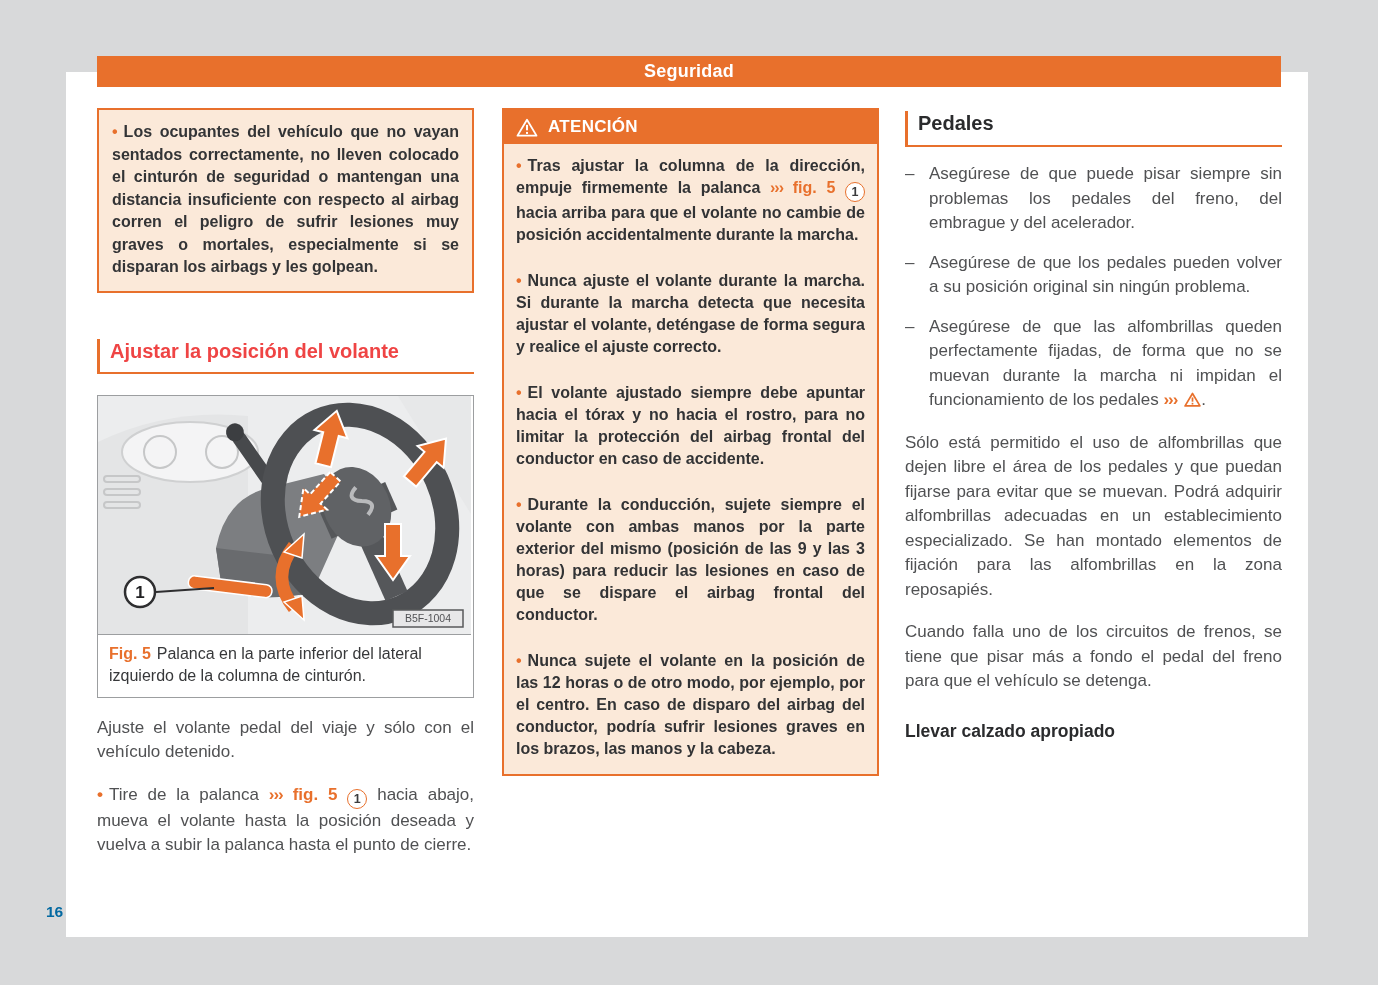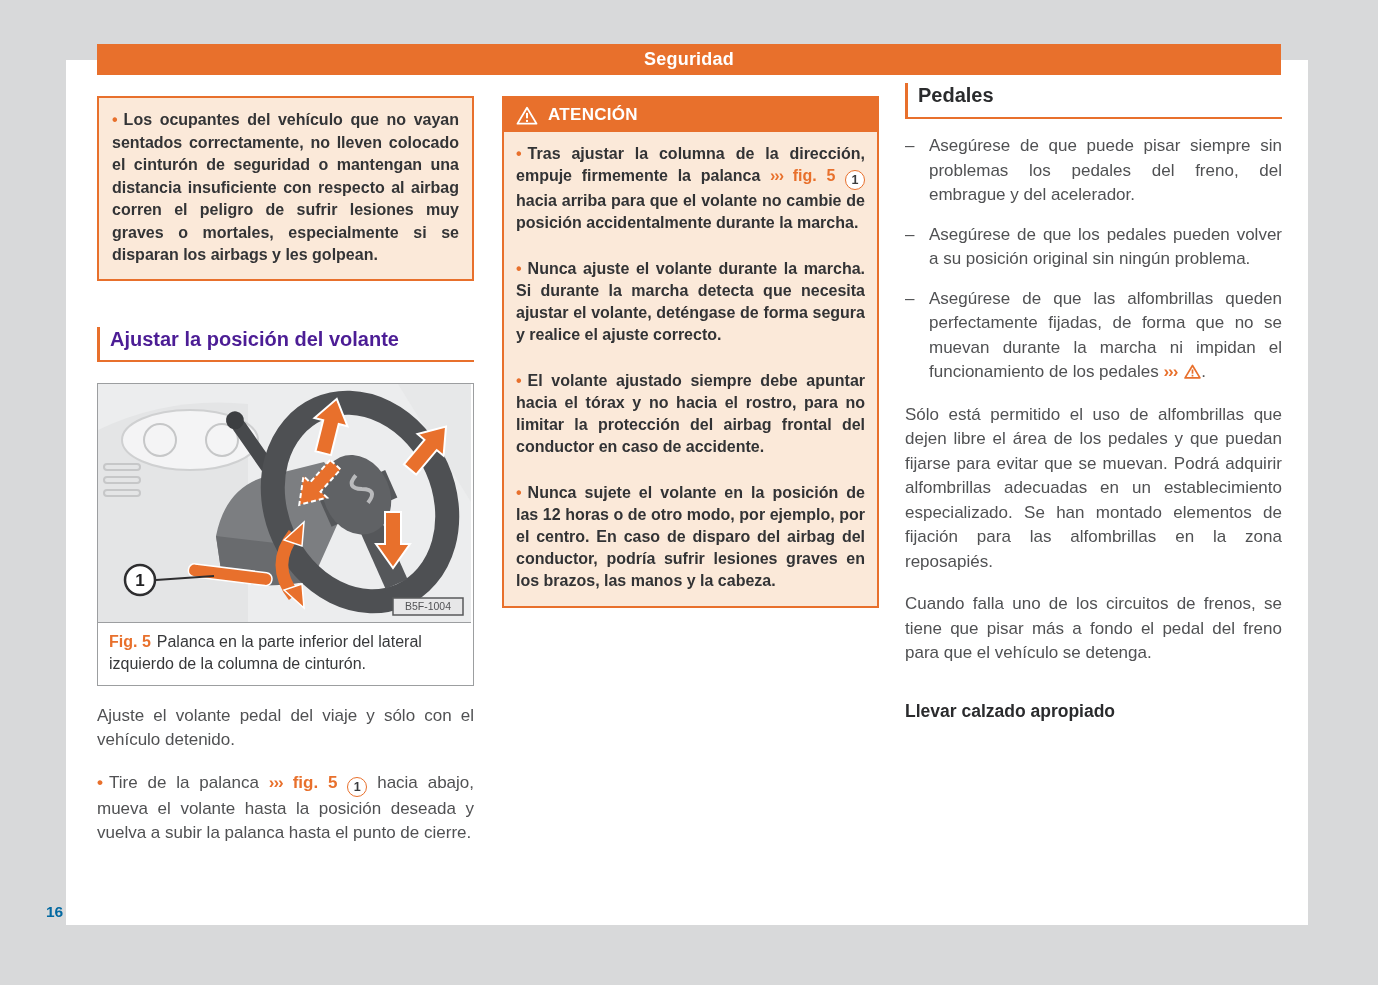--- a/index.html
+++ b/index.html
@@ -2,41 +2,41 @@
 <html><head>
 <meta charset="utf-8">
 <style>
   html,body{margin:0;padding:0;}
   body{
     width:1378px;height:985px;position:relative;overflow:hidden;
     background:#d8d9da;
     font-family:"Liberation Sans","DejaVu Sans",sans-serif;
     -webkit-font-smoothing:antialiased;
   }
-  .page{position:absolute;left:66px;top:60px;width:1242px;height:865px;background:#ffffff;}
+  .page{position:absolute;left:66px;top:72px;width:1242px;height:865px;background:#ffffff;}
   .header-bar{
     position:absolute;left:31px;top:-16px;width:1184px;height:31px;
     background:#e8702c;color:#fff;display:flex;align-items:center;justify-content:center;
     font-size:18px;font-weight:bold;letter-spacing:.2px;
   }
   .col{position:absolute;top:0;width:377px;}
   .col1{left:31px;} .col2{left:436px;} .col3{left:839px;}
 
   
   .note-box{
     margin-top:36px;border:2px solid #e8702c;background:#fbe9d9;
     padding:11px 13px 12px;
   }
   .note-box .btxt{
     font-size:16px;font-weight:bold;color:#333436;line-height:22.5px;text-align:justify;
   }
   .dot{color:#e8702c;font-weight:bold;margin-right:6px;}
   .section-heading{
     margin-top:46px;border-left:3px solid #e8702c;border-bottom:2px solid #e8702c;
-    padding:1px 0 9px 10px;font-size:20px;font-weight:bold;color:#4c1d95;
+    padding:1px 0 9px 10px;font-size:20px;font-weight:bold;color:#ef4444;
   }
   .fig-box{margin-top:21px;border:1px solid #9c9ea0;}
   .fig-img{display:block;border-bottom:1px solid #9c9ea0;}
   .fig-cap{padding:8px 11px 10px;font-size:16px;color:#37383a;line-height:22px;}
   .fig-label{color:#e8702c;font-weight:bold;margin-right:6px;}
   .body-p{margin-top:18px;font-size:17px;color:#505153;line-height:24.5px;text-align:justify;}
   .ref-arrows{color:#e8702c;font-weight:bold;letter-spacing:-1px;}
   .ref-fig{color:#e8702c;font-weight:bold;}
   .circ-num{
     display:inline-flex;align-items:center;justify-content:center;
@@ -48,27 +48,27 @@
   .att-head{
     height:34px;background:#e8702c;display:flex;align-items:center;gap:10px;
     padding:0 12px;color:#fff;font-weight:bold;font-size:17px;letter-spacing:.3px;
   }
   .att-body{padding:11px 12px 14px;}
   .att-p{font-size:16px;font-weight:bold;color:#323335;line-height:22px;text-align:justify;margin-top:24px;}
   .att-p:first-child{margin-top:0;}
   
   .main-heading{margin-top:40px;font-size:27px;font-weight:bold;color:#e8702c;letter-spacing:-.3px;}
   .sub-heading{
-    margin-top:23px;border-left:3px solid #e8702c;border-bottom:2px solid #e8702c;
+    margin-top:39px;border-left:3px solid #e8702c;border-bottom:2px solid #e8702c;
     padding:1px 0 10px 10px;font-size:20px;font-weight:bold;color:#2a2b2d;
   }
   .dash-item{display:flex;margin-top:15px;font-size:17px;color:#505153;line-height:24.5px;}
   .dash{width:24px;flex:none;}
   .dtext{flex:1;text-align:justify;}
-  .bold-sub{margin-top:35px;font-size:17.5px;font-weight:bold;color:#2a2b2d;}
+  .bold-sub{margin-top:27px;font-size:17.5px;font-weight:bold;color:#2a2b2d;}
   .warn-inline{vertical-align:-2px;margin-left:2px;}
   .page-num{position:absolute;left:46px;top:903px;font-size:15.5px;color:#0369a1;font-weight:bold;}
 </style>
 </head>
 <body>
 
 <div class="page">
 
   <div class="header-bar">
     <span>Seguridad</span>
@@ -145,20 +145,21 @@
         <span>ATENCIÓN</span>
       </div>
       <div class="att-body">
         <div class="att-p"><span class="dot">•</span><span>Tras ajustar la columna de la dirección, empuje firmemente la palanca</span>
           <span class="ref-arrows">›››</span>
           <span class="ref-fig">fig. 5</span>
           <span class="circ-num">1</span>
           <span>hacia arriba para que el volante no cambie de posición accidentalmente durante la marcha.</span></div>
         <div class="att-p"><span class="dot">•</span><span>Nunca ajuste el volante durante la marcha. Si durante la marcha detecta que necesita ajustar el volante, deténgase de forma segura y realice el ajuste correcto.</span></div>
         <div class="att-p"><span class="dot">•</span><span>El volante ajustado siempre debe apuntar hacia el tórax y no hacia el rostro, para no limitar la protección del airbag frontal del conductor en caso de accidente.</span></div>
+        <div class="att-p"><span class="dot">•</span><span>Durante la conducción, sujete siempre el volante con ambas manos por la parte exterior del mismo (posición de las 9 y las 3 horas) para reducir las lesiones en caso de que se dispare el airbag frontal del conductor.</span></div>
         <div class="att-p"><span class="dot">•</span><span>Nunca sujete el volante en la posición de las 12 horas o de otro modo, por ejemplo, por el centro. En caso de disparo del airbag del conductor, podría sufrir lesiones graves en los brazos, las manos y la cabeza.</span></div>
       </div>
     </div>
   </div>
 
   <div class="col col3">
     <div class="sub-heading">Pedales</div>
 
     <div class="dash-item">
       <span class="dash">–</span>

